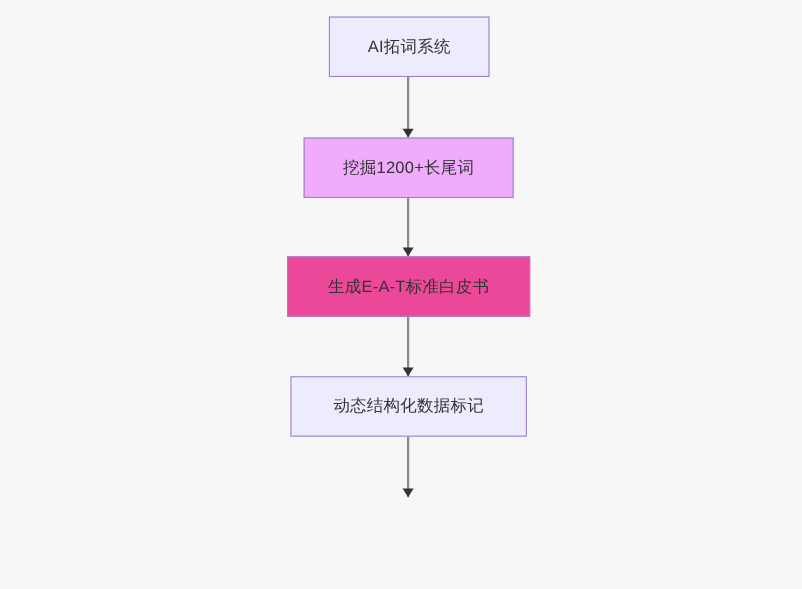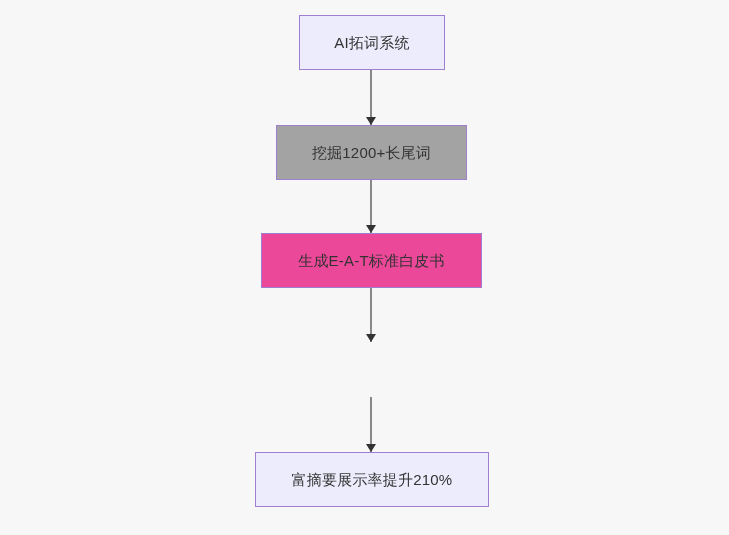--- a/index.html
+++ b/index.html
@@ -77,23 +77,23 @@
     <div class="edge-arrow" style="top: 46px; border-top-color: rgb(51, 51, 51);"></div>
   </div>
   <div class="edge" style="left: 371px; top: 397px; height: 55px;">
     <div class="edge-line" style="height: 55px; background: rgb(136, 136, 136);"></div>
     <div class="edge-arrow" style="top: 47px; border-top-color: rgb(51, 51, 51);"></div>
   </div>
 
   <div class="node" style="left: 299px; top: 15px; width: 146px; height: 55px; background: rgb(236, 236, 252); border-color: rgb(159, 127, 208); color: rgb(51, 51, 51);">
     <span class="node-label">AI拓词系统</span>
   </div>
-  <div class="node" style="left: 276px; top: 125px; width: 191px; height: 55px; background: #a3a3a3; border-color: rgb(159, 127, 208); color: rgb(51, 51, 51);">
+  <div class="node" style="left: 276px; top: 125px; width: 191px; height: 55px; background: #f0abfc; border-color: rgb(159, 127, 208); color: rgb(51, 51, 51);">
     <span class="node-label">挖掘1200+长尾词</span>
   </div>
   <div class="node" style="left: 261px; top: 233px; width: 221px; height: 55px; background: #ec4899; border-color: rgb(159, 127, 208); color: rgb(51, 51, 51);">
     <span class="node-label">生成E-A-T标准白皮书</span>
   </div>
-  <div class="node" style="left: 255px; top: 452px; width: 234px; height: 55px; background: rgb(236, 236, 252); border-color: rgb(159, 127, 208); color: rgb(51, 51, 51);">
-    <span class="node-label">富摘要展示率提升210%</span>
+  <div class="node" style="left: 264px; top: 342px; width: 215px; height: 55px; background: rgb(236, 236, 252); border-color: rgb(159, 127, 208); color: rgb(51, 51, 51);">
+    <span class="node-label">动态结构化数据标记</span>
   </div>
 
 </div>
 
 </body></html>

